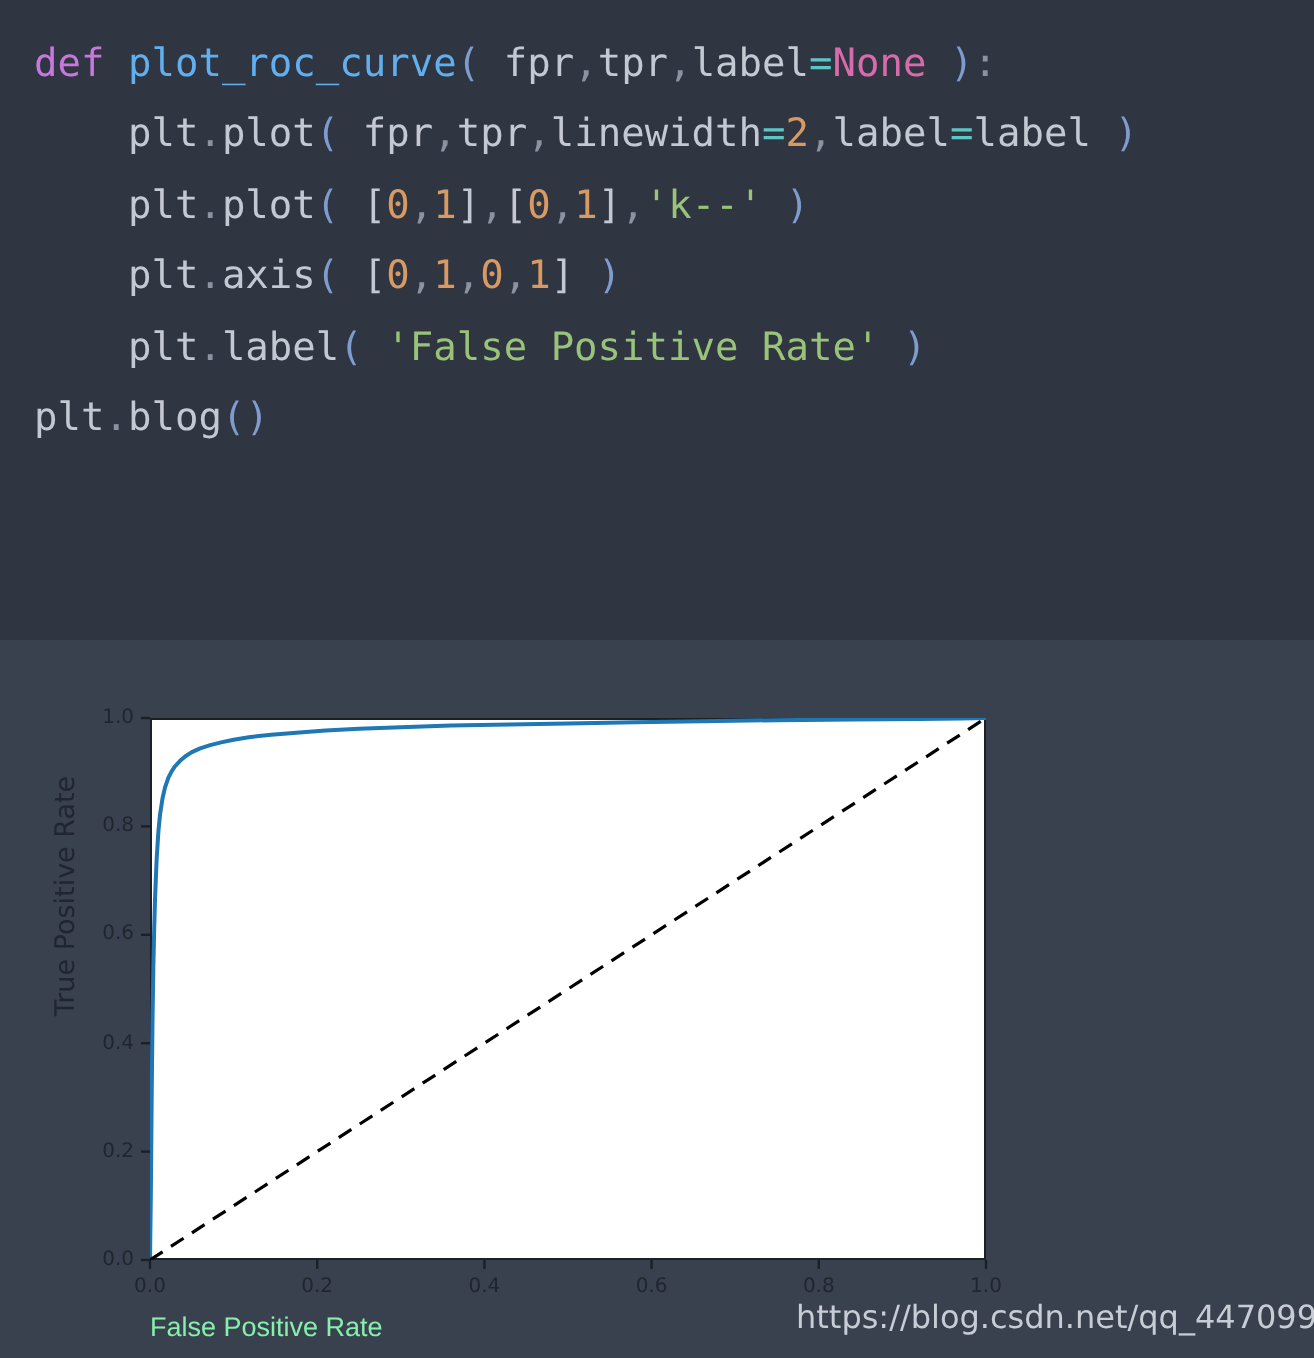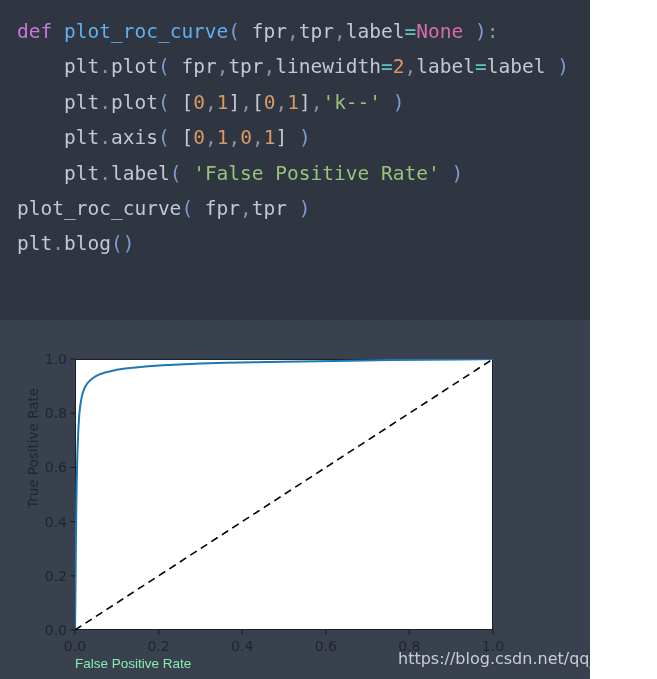--- a/index.html
+++ b/index.html
@@ -9,21 +9,21 @@
   }
   body {
     width: 657px;
     height: 679px;
     overflow: hidden;
     font-family: "DejaVu Sans", sans-serif;
   }
 
   #page {
     position: relative;
-    width: 590px;
+    width: 657px;
     height: 679px;
     overflow: hidden;
   }
 
   
   #code-block {
     position: absolute;
     left: 0;
     top: 0;
     width: 657px;
@@ -86,21 +86,21 @@
     left: 0;
     top: 0;
     width: 657px;
     height: 359px;
     overflow: visible;
   }
 
   .tick-label {
     position: absolute;
     font-family: "DejaVu Sans", sans-serif;
-    font-size: 14px;
+    font-size: 10px;
     color: #21252e;
     white-space: nowrap;
   }
   .ytick-label {
     text-align: right;
     transform: translateY(-50%);
   }
   .xtick-label {
     transform: translateX(-50%);
   }
@@ -143,21 +143,20 @@
 
 <div id="page">
 
   <div id="code-block">
     <div id="code-lines">
         <div class="code-line"><span class="tok-kw">def</span><span class="tok-plain"> </span><span class="tok-fn">plot_roc_curve</span><span class="tok-paren">(</span><span class="tok-plain"> fpr</span><span class="tok-punc">,</span><span class="tok-plain">tpr</span><span class="tok-punc">,</span><span class="tok-plain">label</span><span class="tok-op">=</span><span class="tok-const">None</span><span class="tok-plain"> </span><span class="tok-paren">)</span><span class="tok-punc">:</span></div>
         <div class="code-line"><span class="tok-plain">    plt</span><span class="tok-punc">.</span><span class="tok-plain">plot</span><span class="tok-paren">(</span><span class="tok-plain"> fpr</span><span class="tok-punc">,</span><span class="tok-plain">tpr</span><span class="tok-punc">,</span><span class="tok-plain">linewidth</span><span class="tok-op">=</span><span class="tok-num">2</span><span class="tok-punc">,</span><span class="tok-plain">label</span><span class="tok-op">=</span><span class="tok-plain">label</span><span class="tok-plain"> </span><span class="tok-paren">)</span></div>
         <div class="code-line"><span class="tok-plain">    plt</span><span class="tok-punc">.</span><span class="tok-plain">plot</span><span class="tok-paren">(</span><span class="tok-plain"> [</span><span class="tok-num">0</span><span class="tok-punc">,</span><span class="tok-num">1</span><span class="tok-plain">]</span><span class="tok-punc">,</span><span class="tok-plain">[</span><span class="tok-num">0</span><span class="tok-punc">,</span><span class="tok-num">1</span><span class="tok-plain">]</span><span class="tok-punc">,</span><span class="tok-str">'k--'</span><span class="tok-plain"> </span><span class="tok-paren">)</span></div>
         <div class="code-line"><span class="tok-plain">    plt</span><span class="tok-punc">.</span><span class="tok-plain">axis</span><span class="tok-paren">(</span><span class="tok-plain"> [</span><span class="tok-num">0</span><span class="tok-punc">,</span><span class="tok-num">1</span><span class="tok-punc">,</span><span class="tok-num">0</span><span class="tok-punc">,</span><span class="tok-num">1</span><span class="tok-plain">]</span><span class="tok-plain"> </span><span class="tok-paren">)</span></div>
         <div class="code-line"><span class="tok-plain">    plt</span><span class="tok-punc">.</span><span class="tok-plain">label</span><span class="tok-paren">(</span><span class="tok-plain"> </span><span class="tok-str">'False Positive Rate'</span><span class="tok-plain"> </span><span class="tok-paren">)</span></div>
-        <div class="code-line"><span class="tok-plain">plot_roc_curve</span><span class="tok-paren">(</span><span class="tok-plain"> fpr</span><span class="tok-punc">,</span><span class="tok-plain">tpr</span><span class="tok-plain"> </span><span class="tok-paren">)</span></div>
         <div class="code-line"><span class="tok-plain">plt</span><span class="tok-punc">.</span><span class="tok-plain">blog</span><span class="tok-paren">(</span><span class="tok-paren">)</span></div>
       </div>
   </div>
 
   <div id="figure-area">
     <div id="plot-wrap">
 
       <div id="axes-box"></div>
 
       <svg class="plot-svg" viewBox="0 0 657 359" preserveAspectRatio="none">

